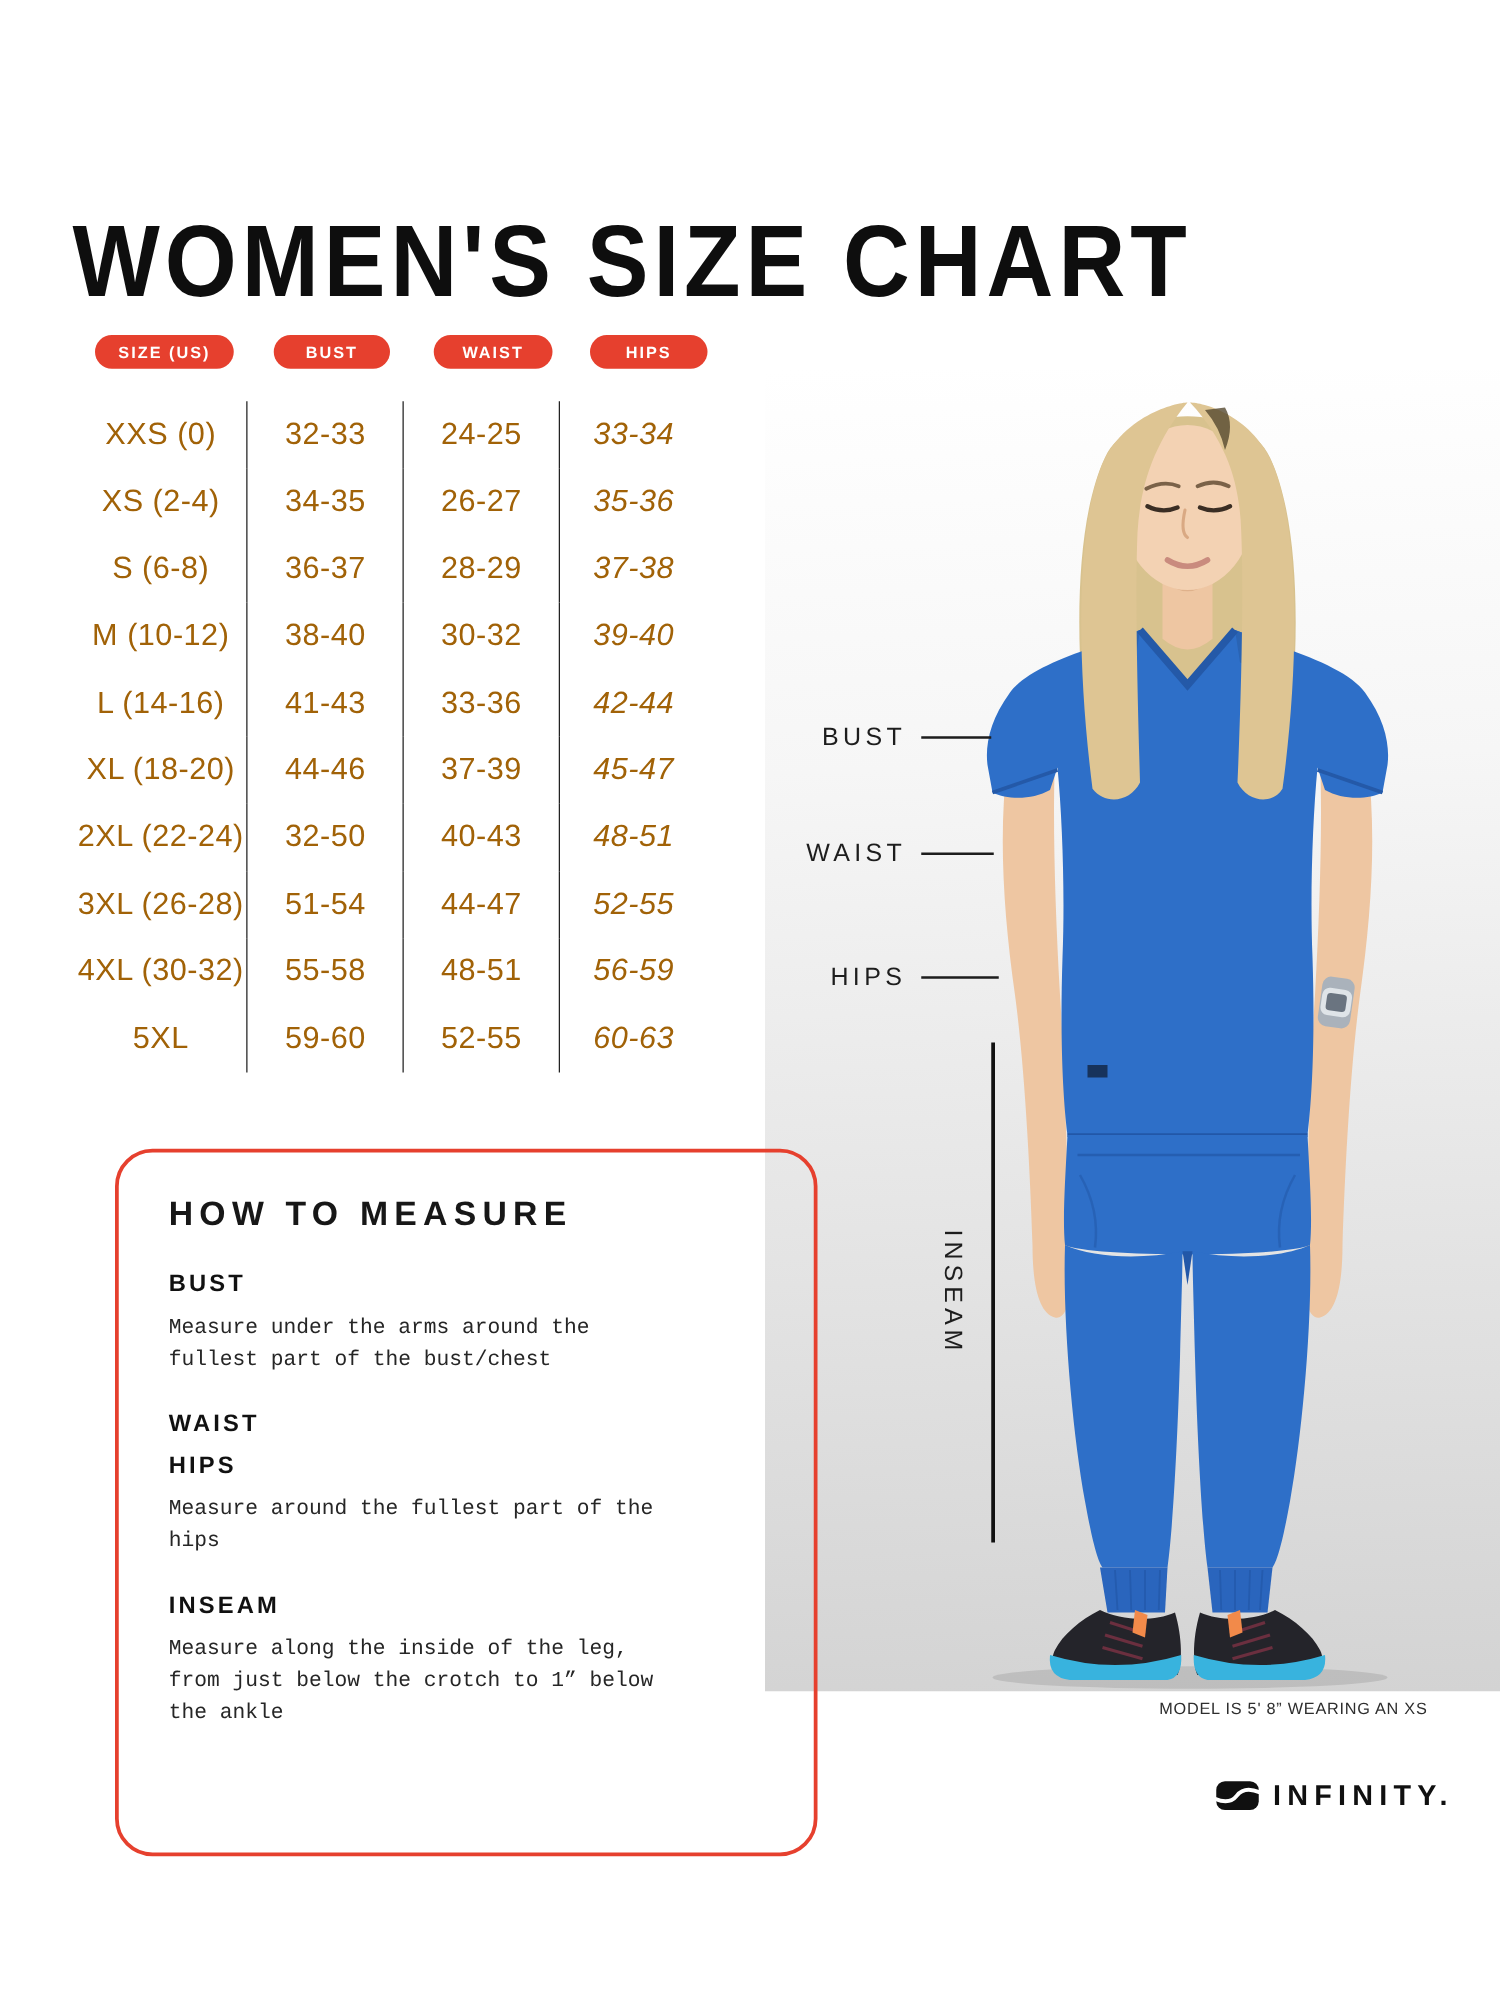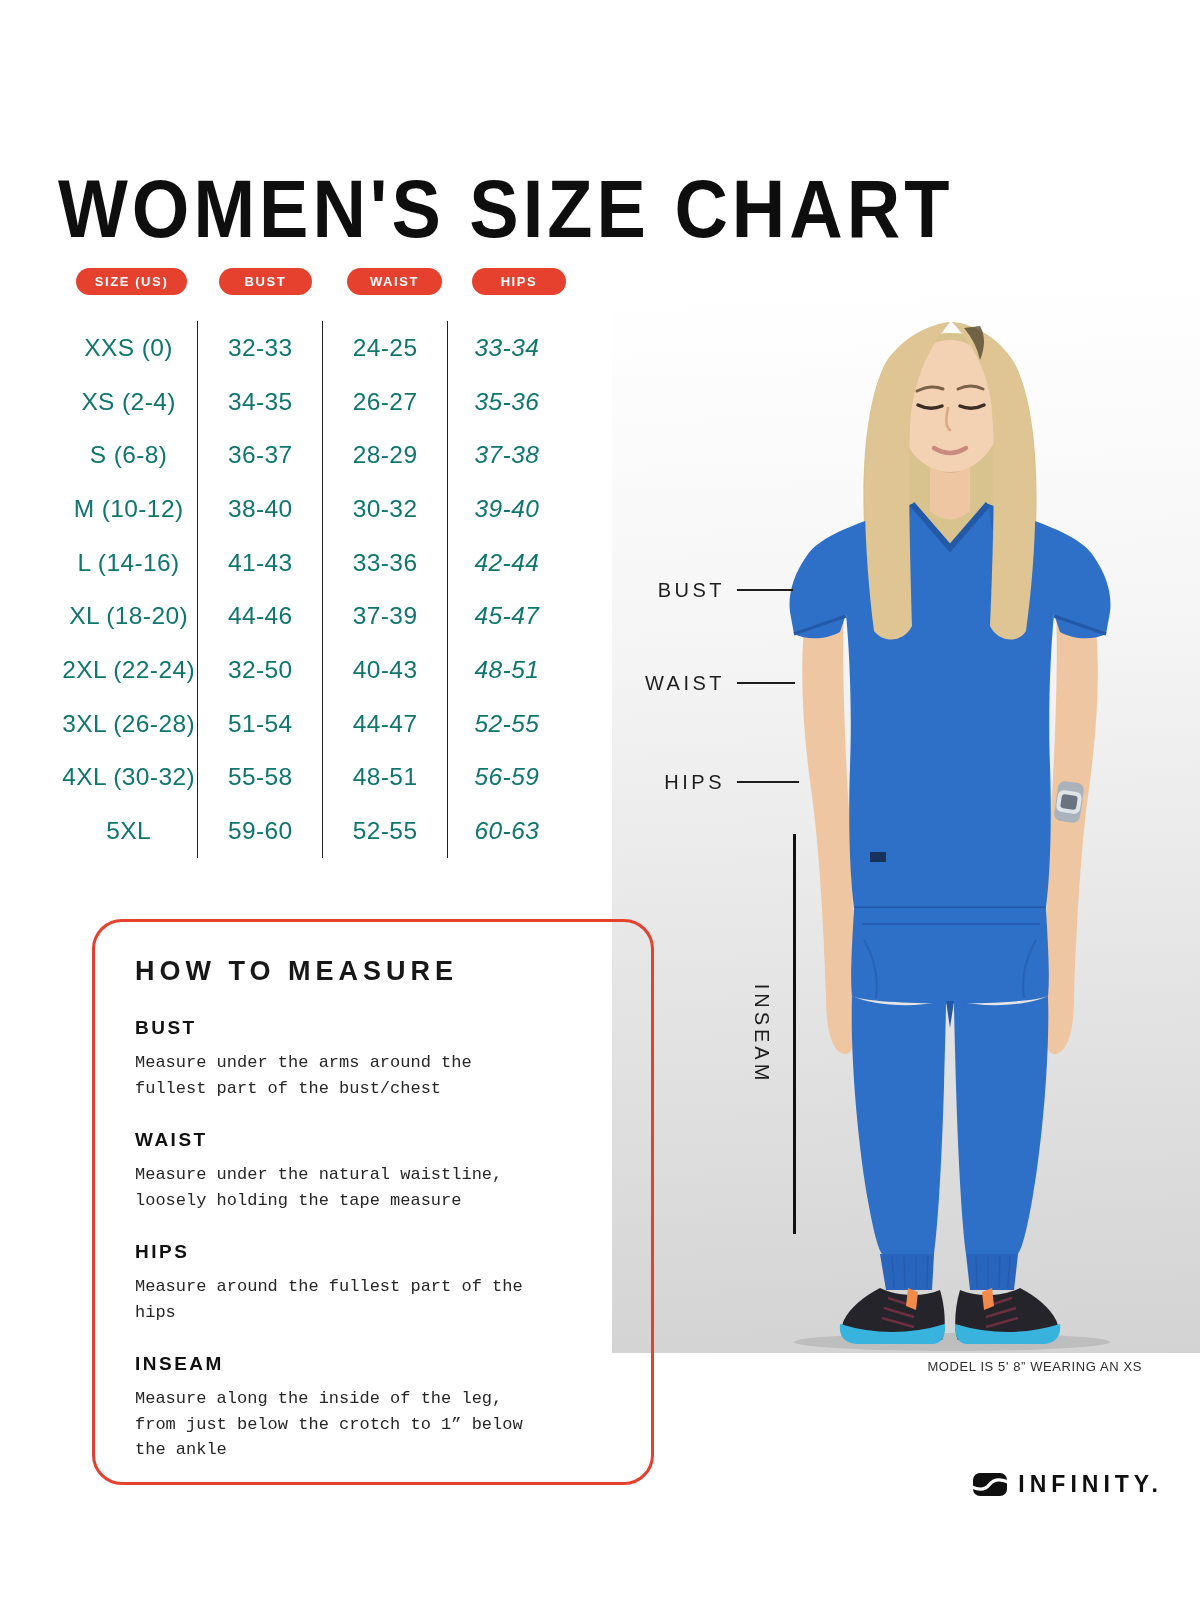--- a/index.html
+++ b/index.html
@@ -18,21 +18,21 @@
         letter-spacing:1.6px;display:flex;align-items:center;justify-content:center;}
   .pill.p0{left:76px;width:111px;}
   .pill.p1{left:219px;width:93px;}
   .pill.p2{left:347px;width:95px;}
   .pill.p3{left:472px;width:94px;}
 
   
   .size-table{position:absolute;left:60px;top:293px;width:506px;}
   .trow{display:flex;height:53.7px;}
   .tcell{display:flex;align-items:center;justify-content:center;
-         font-size:24.5px;letter-spacing:.4px;color:#0f766e;}
+         font-size:24.5px;letter-spacing:.4px;color:#a16207;}
   .tcell.c0{width:138px;border-right:1.5px solid #222;}
   .tcell.c1{width:125px;border-right:1.5px solid #222;}
   .tcell.c2{width:124px;border-right:1.5px solid #222;}
   .tcell.c3{width:119px;font-style:italic;}
 
   
   .photo-area{position:absolute;left:612px;top:268px;width:588px;height:1057px;
               background:linear-gradient(178deg,#ffffff 0%,#f6f6f6 30%,#e6e6e6 62%,#d3d3d3 100%);
               z-index:1;}
   .photo-area svg{position:absolute;left:0;top:0;}
@@ -54,21 +54,21 @@
 
   
   .htm-box{position:absolute;left:92px;top:891px;width:562px;height:566px;
            border:3px solid var(--accent-red,#E6402E);border-radius:30px;z-index:5;
            box-sizing:border-box;padding:34px 40px 0 40px;background:transparent;}
   .htm-title{margin:0 0 30px 0;font-size:27px;font-weight:700;letter-spacing:5px;color:#171717;}
   .msection h3{margin:0 0 11px 0;font-size:19px;font-weight:700;letter-spacing:2.5px;color:#111;}
   .msection p{margin:0 0 28px 0;font-size:17px;line-height:1.5;color:#262626;max-width:408px;font-family:Liberation Mono, monospace;}
 
   
-  .brand{position:absolute;right:37px;top:1443px;display:flex;align-items:center;gap:10px;z-index:2;}
+  .brand{position:absolute;right:37px;top:1395px;display:flex;align-items:center;gap:10px;z-index:2;}
   .brand-word{font-size:23px;font-weight:700;letter-spacing:5px;color:#101010;}
 </style>
 </head>
 <body>
 
 <div id="page" style="--accent-red: #E6402E; --scrub-blue: #2E6FC8; --text-dark: #1C1C1C;">
 
   <h1 class="page-title">WOMEN'S SIZE CHART</h1>
 
   <span class="pill p0">SIZE (US)</span>
@@ -233,21 +233,20 @@
 
   <div class="htm-box">
     <h2 class="htm-title">HOW TO MEASURE</h2>
     <div>
         <div class="msection">
           <h3>BUST</h3>
           <p>Measure under the arms around the fullest part of the bust/chest</p>
         </div>
         <div class="msection">
           <h3>WAIST</h3>
-          <p>Measure under the natural waistline, loosely holding the tape measure</p>
         </div>
         <div class="msection">
           <h3>HIPS</h3>
           <p>Measure around the fullest part of the hips</p>
         </div>
         <div class="msection">
           <h3>INSEAM</h3>
           <p>Measure along the inside of the leg, from just below the crotch to 1” below the ankle</p>
         </div>
       </div>

